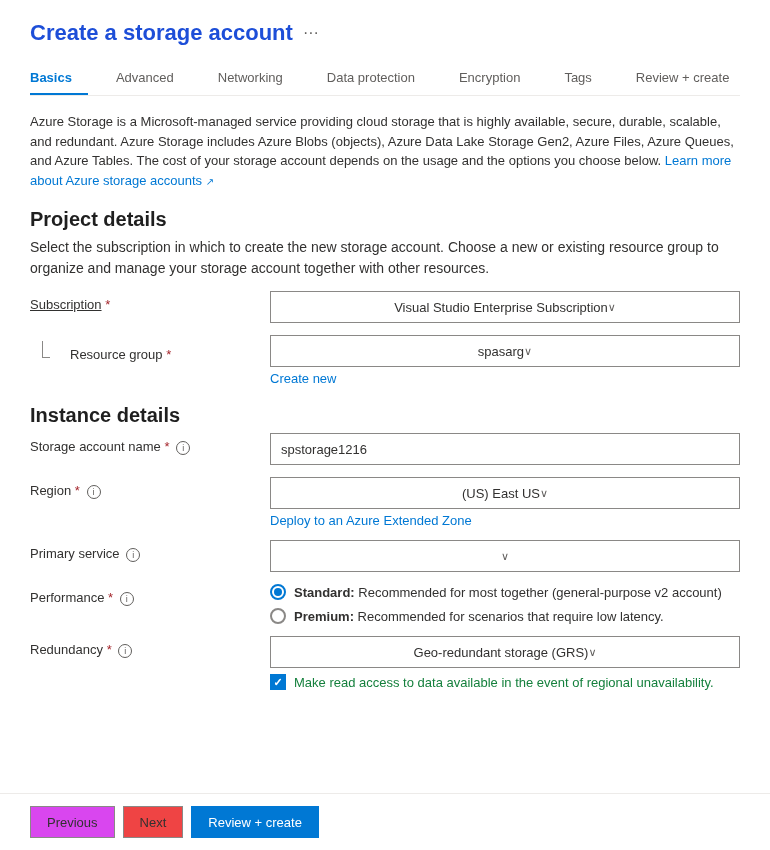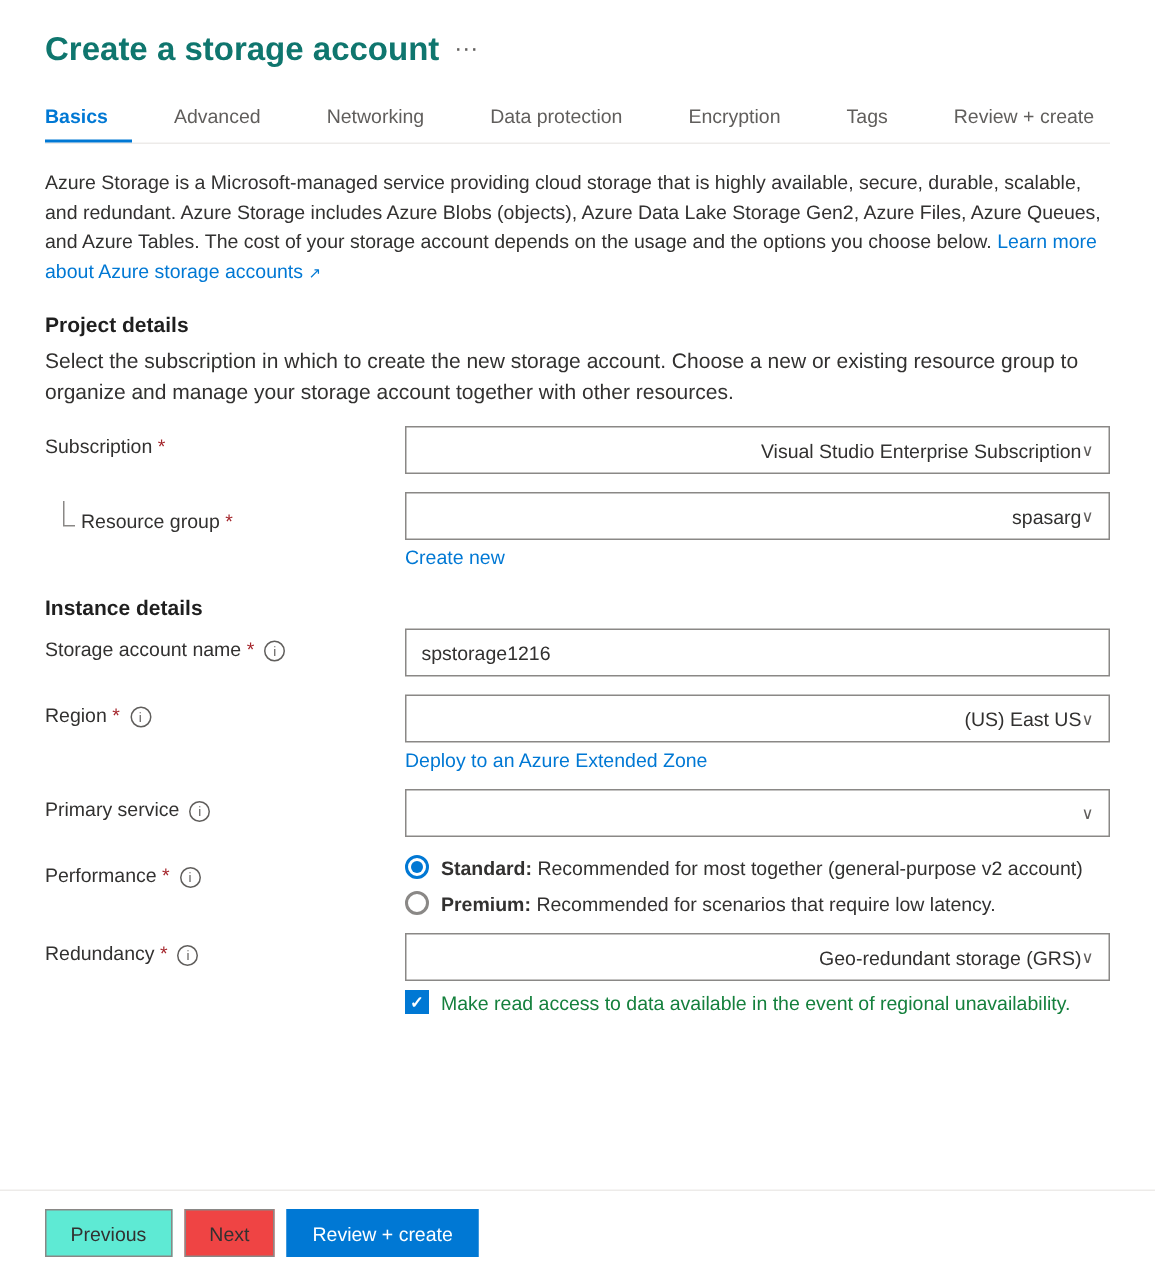--- a/index.html
+++ b/index.html
@@ -23,21 +23,21 @@
     }
     .page-title-row {
       display: flex;
       align-items: center;
       gap: 10px;
       margin-bottom: 16px;
     }
     .page-title {
       font-size: 22px;
       font-weight: 600;
-      color: #0f766e;
+      color: #1d4ed8;
     }
     .more-icon {
       color: #605e5c;
       font-size: 16px;
       cursor: pointer;
     }
     
     .tabs-row {
       display: flex;
       border-bottom: 1px solid #edebe9;
@@ -68,21 +68,21 @@
       margin-bottom: 8px;
     }
     .link {
       color: #0078d4;
       text-decoration: none;
       cursor: pointer;
     }
     .link-icon { font-size: 10px; }
     
     .section-header {
-      font-size: 14px;
+      font-size: 20px;
       font-weight: 600;
       color: #1f1f1f;
       margin: 18px 0 6px 0;
     }
     .section-desc {
       font-size: 14px;
       color: #323130;
       line-height: 1.5;
       margin-bottom: 12px;
     }
@@ -94,20 +94,21 @@
     }
     .form-label-col {
       width: 240px;
       min-width: 240px;
       padding-top: 6px;
       font-size: 13px;
       color: #323130;
     }
     .form-label-col .label-text {
       display: inline;
+      text-decoration: underline;
     }
     .required {
       color: #a4262c;
     }
     .info-icon {
       display: inline-flex;
       align-items: center;
       justify-content: center;
       width: 14px;
       height: 14px;
@@ -126,21 +127,21 @@
     .dropdown {
       width: 100%;
       padding: 5px 10px;
       border: 1px solid #8a8886;
       background: #fff;
       font-size: 13px;
       color: #323130;
       cursor: pointer;
       display: flex;
       align-items: center;
-      justify-content: flex-end;
+      justify-content: center;
       min-height: 32px;
     }
     .dropdown-arrow {
       color: #605e5c;
       font-size: 11px;
     }
     
     .text-input {
       width: 100%;
       padding: 5px 10px;
@@ -235,21 +236,21 @@
       border-top: 1px solid #edebe9;
       padding: 12px 30px;
       display: flex;
       align-items: center;
       gap: 8px;
       background: #fff;
     }
     .btn-previous {
       padding: 5px 16px;
       border: 1px solid #8a8886;
-      background: #5eead4;
+      background: #d946ef;
       color: #323130;
       font-size: 13px;
       cursor: pointer;
       min-height: 32px;
     }
     .btn-next {
       padding: 5px 16px;
       border: 1px solid #8a8886;
       background: #ef4444;
       color: #323130;
@@ -305,21 +306,21 @@
       </div>
       <div class="form-control-col">
         <div class="dropdown">
           <span>Visual Studio Enterprise Subscription</span>
           <span class="dropdown-arrow">∨</span>
         </div>
       </div>
     </div>
 
     <div class="form-row" style="align-items:flex-start;">
-      <div class="form-label-col" style="display:flex; align-items:flex-start;">
+      <div class="form-label-col" style="display:flex; align-items:flex-start;gap:16px;">
         <div style="display:flex; flex-direction:column; width:20px; padding-top:0;">
           <div style="width:1px; height:16px; background:#8a8886; margin-left:12px;"></div>
           <div style="display:flex; align-items:center;">
             <div style="width:12px; height:1px; background:#8a8886; margin-left:12px;"></div>
           </div>
         </div>
         <div style="padding-top:6px; margin-left:4px;">
           <span>Resource group</span>
           <span class="required"> *</span>
         </div>

